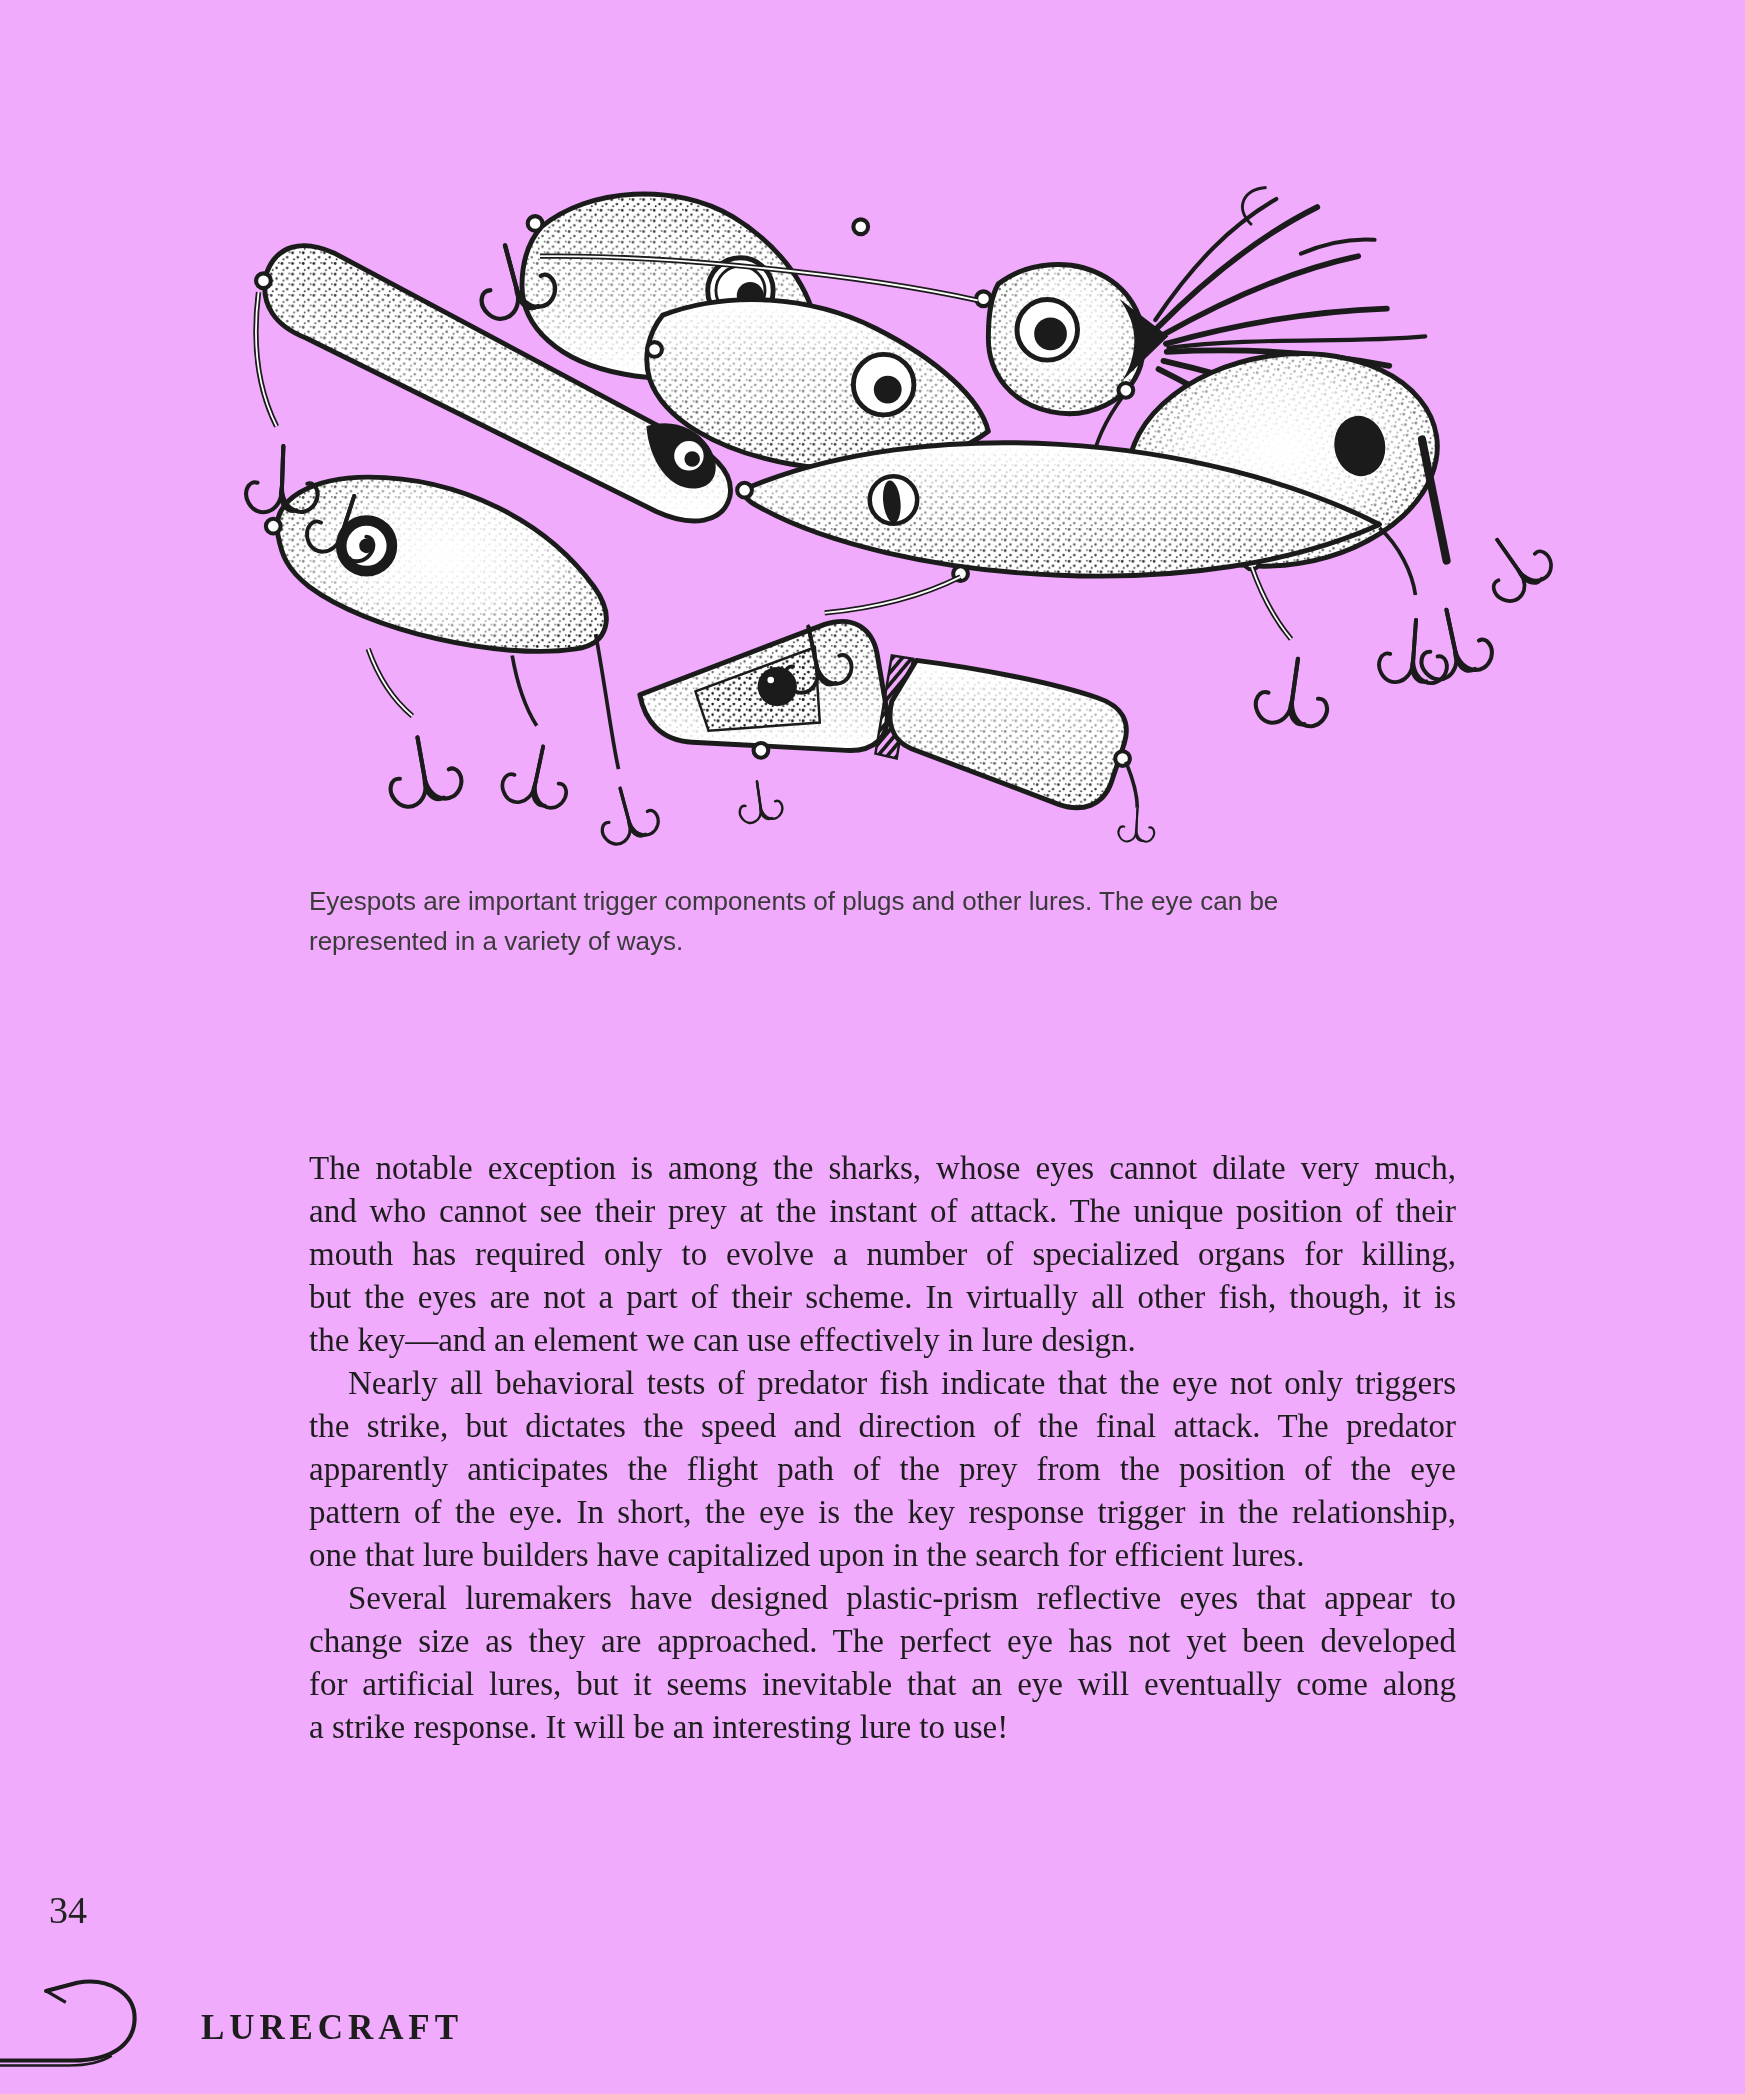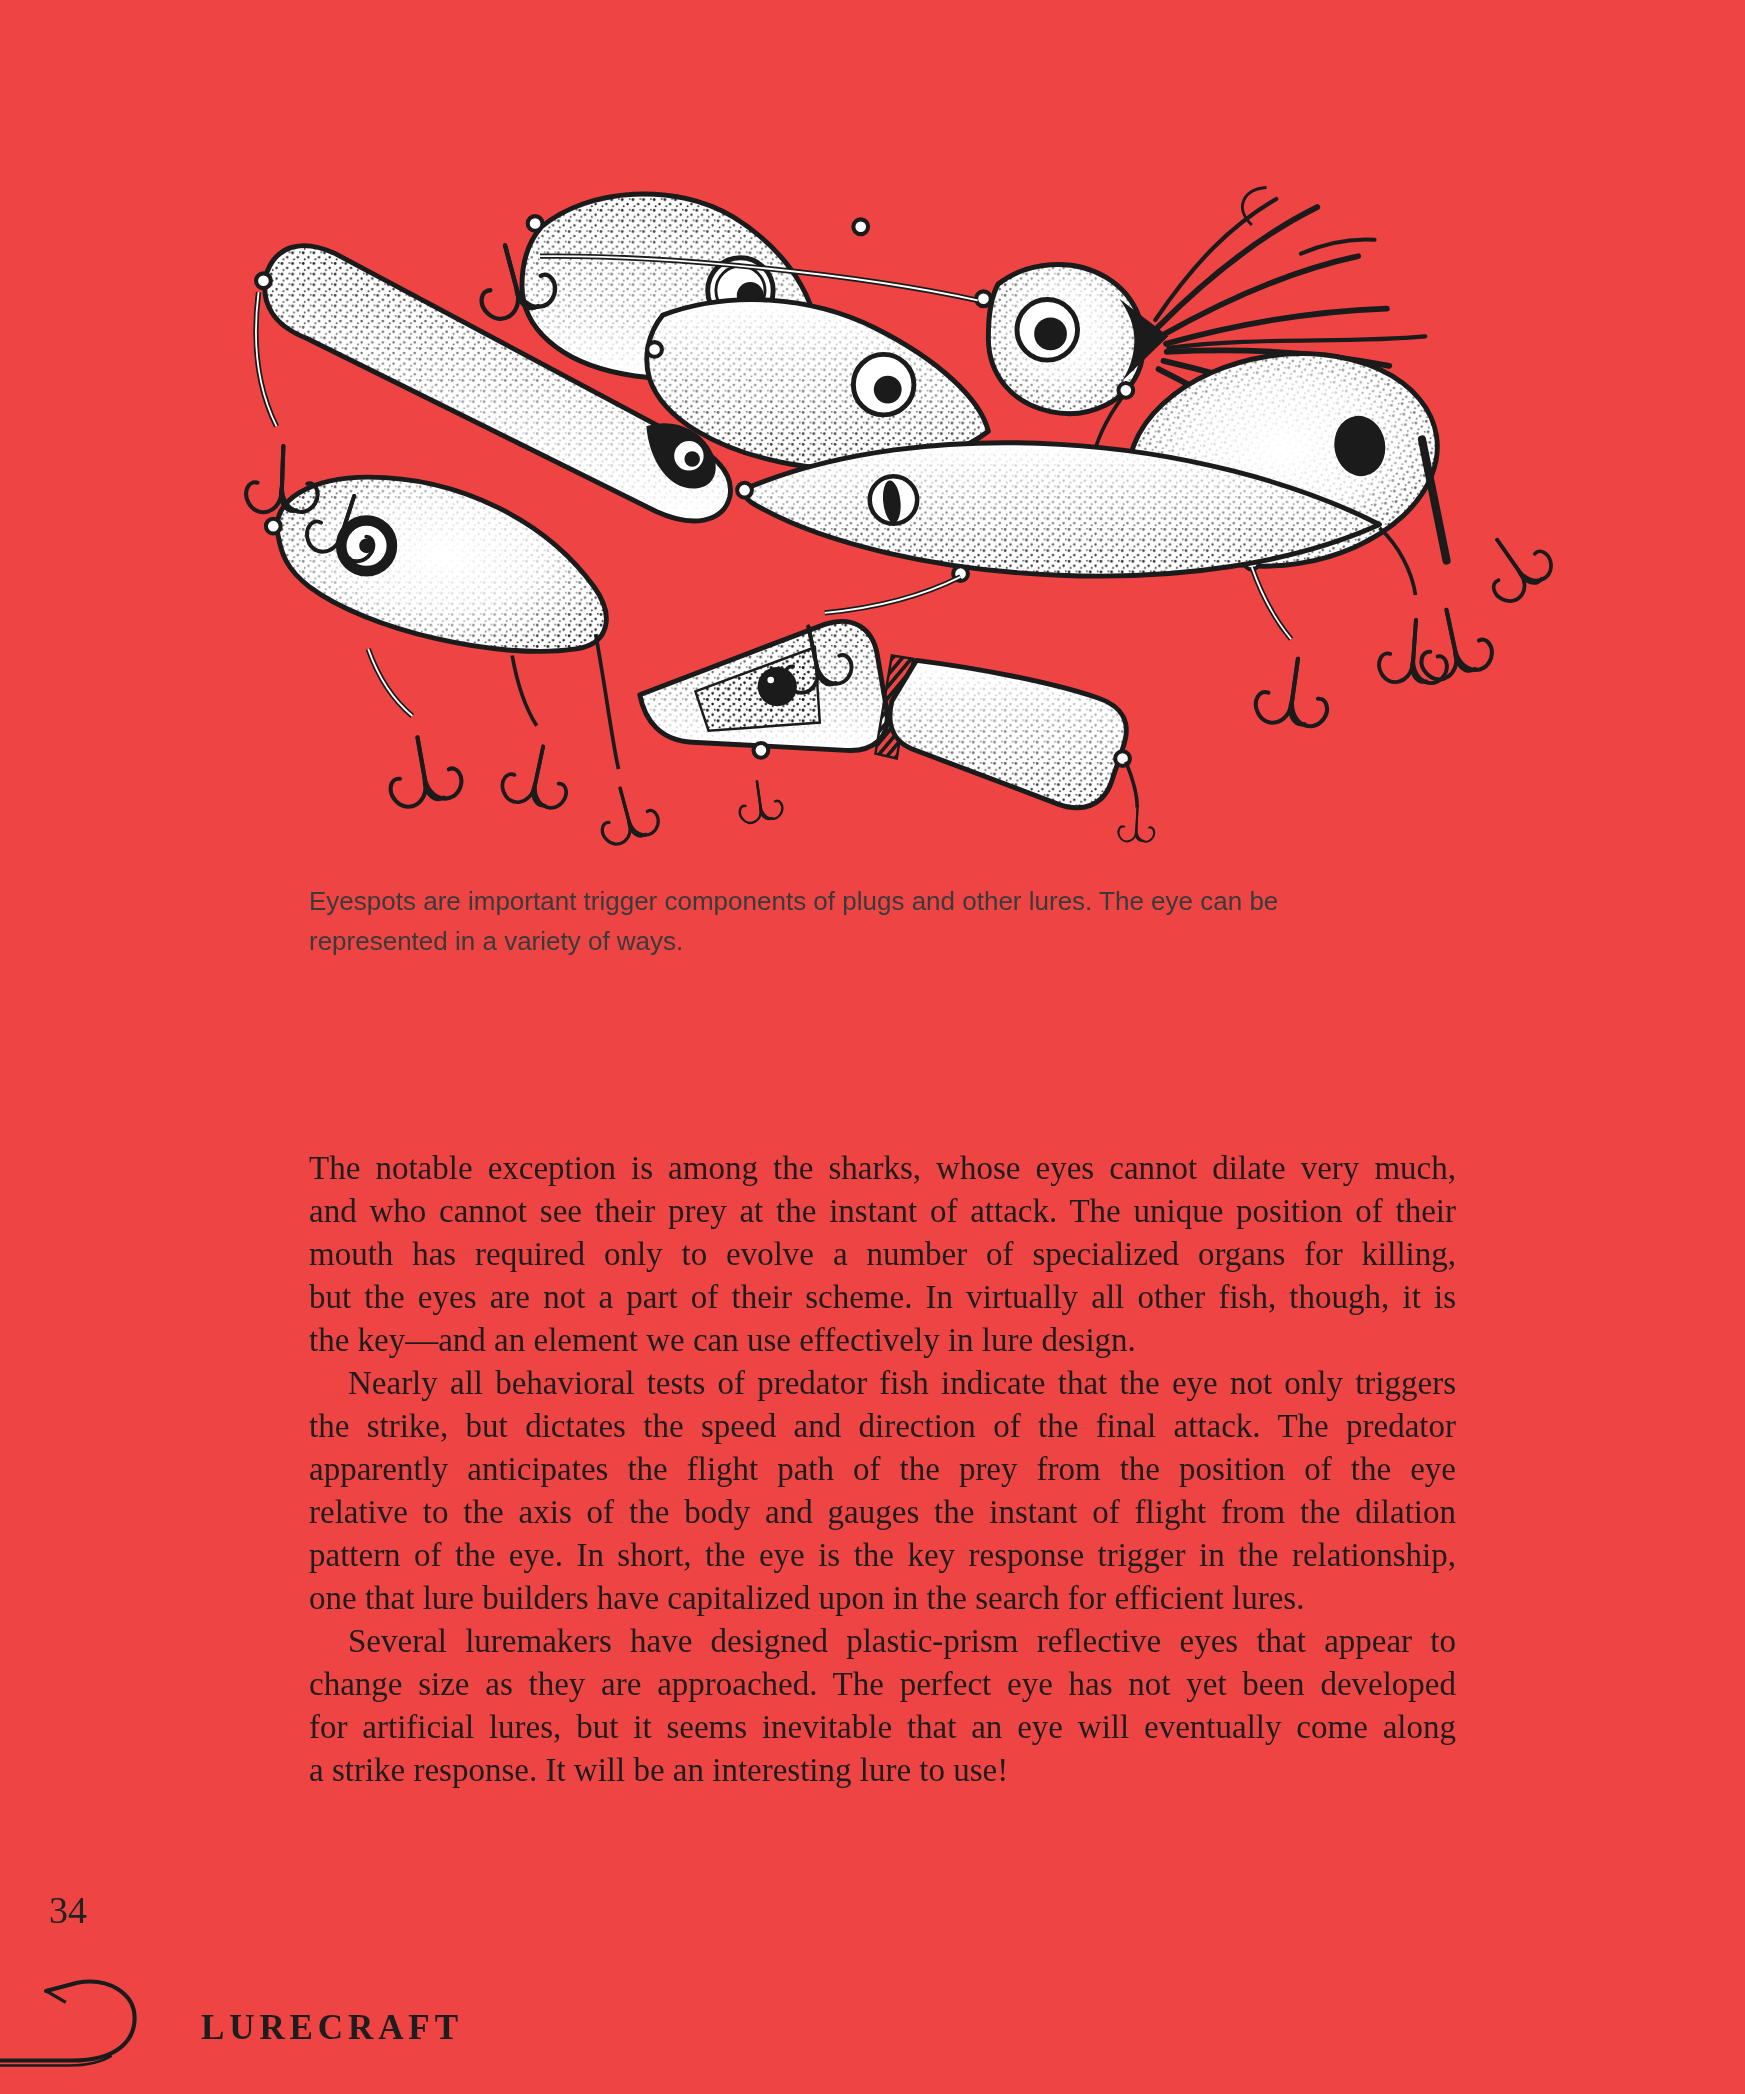--- a/index.html
+++ b/index.html
@@ -1,16 +1,16 @@
 <!DOCTYPE html>
 <html style="font-size:13px"><head>
 <meta charset="utf-8">
 <style>
   html,body{margin:0;padding:0;background:#fdfdfc;}
-  .page{position:relative;width:1745px;height:2095px;background:#ef4444;overflow:hidden;
+  .page{position:relative;width:1745px;height:2095px;background:#f0abfc;overflow:hidden;
         font-family:"Liberation Serif","DejaVu Serif",serif;color:#1d1d1d;}
   .fig{position:absolute;left:237px;top:176px;width:1326px;height:675px;margin:0;}
   .fig svg{width:100%;height:100%;display:block;}
   .caption{position:absolute;left:309px;top:881px;width:1064px;
            font-family:"Liberation Sans","DejaVu Sans",sans-serif;
            font-size:26px;line-height:40px;color:#3a3a3a;white-space:pre-line;}
   .bodytext{position:absolute;left:309px;top:1147px;width:1147px;
             font-size:33px;line-height:43px;color:#1d1d1d;}
   .line{text-align:justify;text-align-last:justify;}
   .line.lastline{text-align-last:left;}
@@ -211,21 +211,20 @@
         <div class="line">The notable exception is among the sharks, whose eyes cannot dilate very much,</div>
         <div class="line">and who cannot see their prey at the instant of attack. The unique position of their</div>
         <div class="line">mouth has required only to evolve a number of specialized organs for killing,</div>
         <div class="line">but the eyes are not a part of their scheme. In virtually all other fish, though, it is</div>
         <div class="line lastline">the key—and an element we can use effectively in lure design.</div>
       </div>
       <div class="para indent">
         <div class="line">Nearly all behavioral tests of predator fish indicate that the eye not only triggers</div>
         <div class="line">the strike, but dictates the speed and direction of the final attack. The predator</div>
         <div class="line">apparently anticipates the flight path of the prey from the position of the eye</div>
-        <div class="line">relative to the axis of the body and gauges the instant of flight from the dilation</div>
         <div class="line">pattern of the eye. In short, the eye is the key response trigger in the relationship,</div>
         <div class="line lastline">one that lure builders have capitalized upon in the search for efficient lures.</div>
       </div>
       <div class="para indent">
         <div class="line">Several luremakers have designed plastic-prism reflective eyes that appear to</div>
         <div class="line">change size as they are approached. The perfect eye has not yet been developed</div>
         <div class="line">for artificial lures, but it seems inevitable that an eye will eventually come along</div>
         <div class="line lastline">a strike response. It will be an interesting lure to use!</div>
       </div>
     </div>

